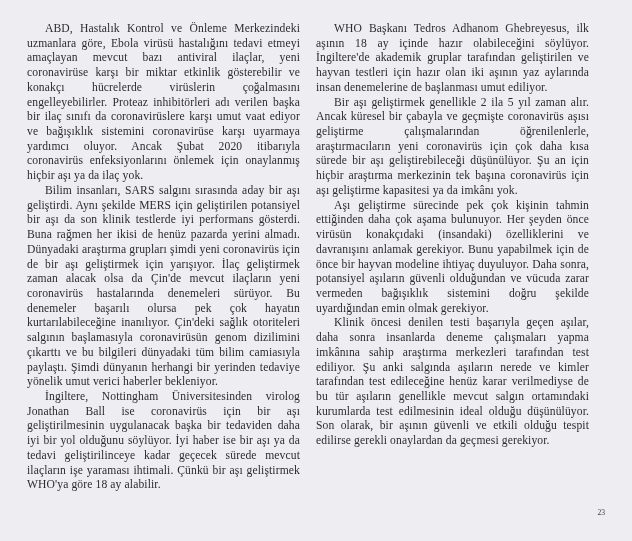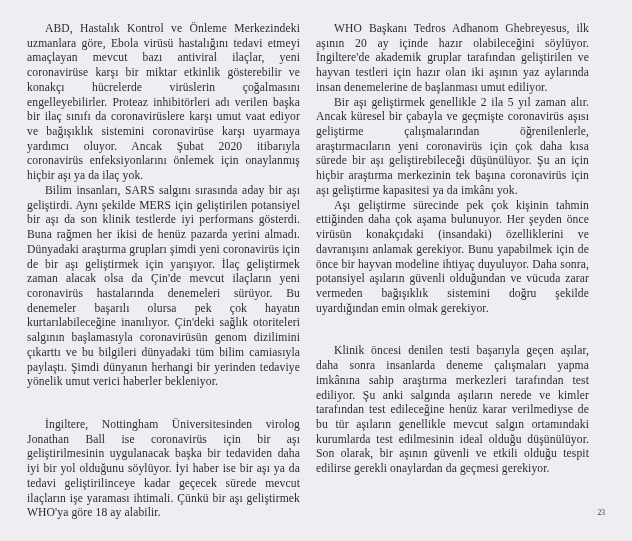--- a/index.html
+++ b/index.html
@@ -48,21 +48,20 @@
     line-height: 14.72px;
     text-indent: 18px;
     hyphens: manual;
     -webkit-hyphens: manual;
     color: #2b2b30;
     letter-spacing: 0.01em;
   }
 
   .column p:last-child {
     text-align: justify;
-    margin-top: 28px;
   }
 
   .page-number {
     position: absolute;
     left: 0;
     top: 508px;
     width: 605px;
     text-align: right;
     font-size: 7.6px;
     line-height: 10px;
@@ -77,21 +76,21 @@
 
   <div class="columns">
 
     <div class="column">
       <p>ABD, Hastalık Kontrol ve Önleme Merkezindeki uzmanlara göre, Ebola virüsü hastalığını tedavi etmeyi amaçlayan mevcut bazı antiviral ilaçlar, yeni coronavirüse karşı bir miktar etkinlik gösterebilir ve konakçı hücrelerde virüslerin çoğalmasını engelleyebilirler. Proteaz inhibitörleri adı verilen başka bir ilaç sınıfı da coronavirüslere karşı umut vaat ediyor ve bağışıklık sistemini coronavirüse karşı uyarmaya yardımcı oluyor. Ancak Şubat 2020 itibarıyla coronavirüs enfeksiyonlarını önlemek için onaylanmış hiçbir aşı ya da ilaç yok.</p>
       <p>Bilim insanları, SARS salgını sırasında aday bir aşı geliştirdi. Aynı şekilde MERS için geliştirilen potansiyel bir aşı da son klinik testlerde iyi performans gösterdi. Buna rağmen her ikisi de henüz pazarda yerini almadı. Dünyadaki araştırma grupları şimdi yeni coronavirüs için de bir aşı geliştirmek için yarışıyor. İlaç geliştirmek zaman alacak olsa da Çin'de mevcut ilaçların yeni coronavirüs hastalarında denemeleri sürüyor. Bu denemeler başarılı olursa pek çok hayatın kurtarılabileceğine inanılıyor. Çin'deki sağlık otoriteleri salgının başlamasıyla coronavirüsün genom dizilimini çıkarttı ve bu bilgileri dünyadaki tüm bilim camiasıyla paylaştı. Şimdi dünyanın herhangi bir yerinden tedaviye yönelik umut verici haberler bekleniyor.</p>
       <p>İngiltere, Nottingham Üniversitesinden virolog Jonathan Ball ise coronavirüs için bir aşı geliştirilmesinin uygulanacak başka bir tedaviden daha iyi bir yol olduğunu söylüyor. İyi haber ise bir aşı ya da tedavi geliştirilinceye kadar geçecek sürede mevcut ilaçların işe yaraması ihtimali. Çünkü bir aşı geliştirmek WHO'ya göre 18 ay alabilir.</p>
     </div>
 
     <div class="column">
-      <p>WHO Başkanı Tedros Adhanom Ghebreyesus, ilk aşının 20 ay içinde hazır olabileceğini söylüyor. İngiltere'de akademik gruplar tarafından geliştirilen ve hayvan testleri için hazır olan iki aşının yaz aylarında insan denemelerine de başlanması umut ediliyor.</p>
+      <p>WHO Başkanı Tedros Adhanom Ghebreyesus, ilk aşının 18 ay içinde hazır olabileceğini söylüyor. İngiltere'de akademik gruplar tarafından geliştirilen ve hayvan testleri için hazır olan iki aşının yaz aylarında insan denemelerine de başlanması umut ediliyor.</p>
       <p>Bir aşı geliştirmek genellikle 2 ila 5 yıl zaman alır. Ancak küresel bir çabayla ve geçmişte coronavirüs aşısı geliştirme çalışmalarından öğrenilenlerle, araştırmacıların yeni coronavirüs için çok daha kısa sürede bir aşı geliştirebileceği düşünülüyor. Şu an için hiçbir araştırma merkezinin tek başına coronavirüs için aşı geliştirme kapasitesi ya da imkânı yok.</p>
       <p>Aşı geliştirme sürecinde pek çok kişinin tahmin ettiğinden daha çok aşama bulunuyor. Her şeyden önce virüsün konakçıdaki (insandaki) özelliklerini ve davranışını anlamak gerekiyor. Bunu yapabilmek için de önce bir hayvan modeline ihtiyaç duyuluyor. Daha sonra, potansiyel aşıların güvenli olduğundan ve vücuda zarar vermeden bağışıklık sistemini doğru şekilde uyardığından emin olmak gerekiyor.</p>
       <p>Klinik öncesi denilen testi başarıyla geçen aşılar, daha sonra insanlarda deneme çalışmaları yapma imkânına sahip araştırma merkezleri tarafından test ediliyor. Şu anki salgında aşıların nerede ve kimler tarafından test edileceğine henüz karar verilmediyse de bu tür aşıların genellikle mevcut salgın ortamındaki kurumlarda test edilmesinin ideal olduğu düşünülüyor. Son olarak, bir aşının güvenli ve etkili olduğu tespit edilirse gerekli onaylardan da geçmesi gerekiyor.</p>
     </div>
 
   </div>
 
   <div class="page-number">23</div>
 
 </div>

